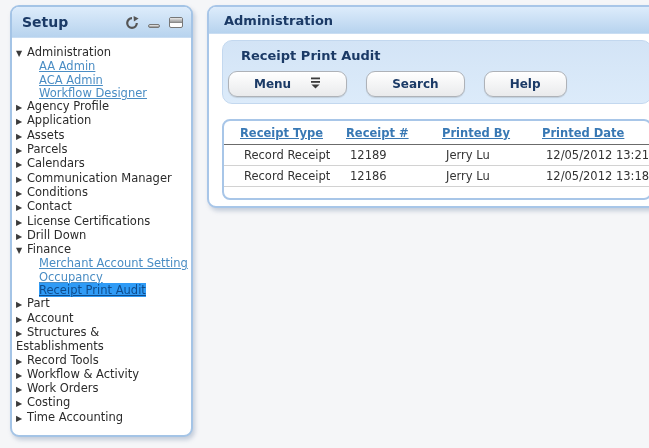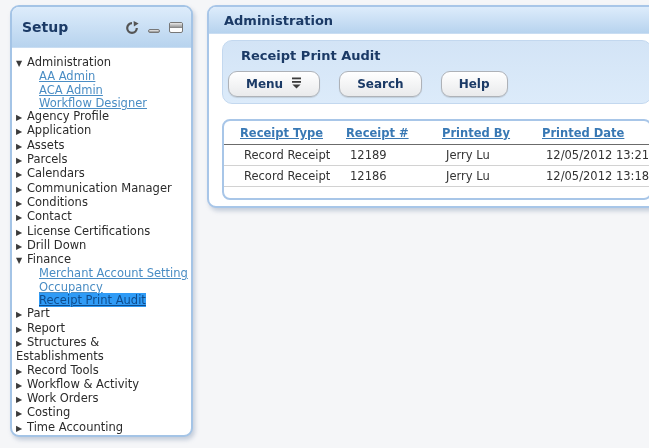--- a/index.html
+++ b/index.html
@@ -13,21 +13,21 @@
 
   
   .sidebar {
     position:absolute; left:10px; top:5px; width:183px; height:432px;
     background:#fff;
     border:2px solid #a4c4e6; border-radius:9px;
     box-shadow:2px 3px 4px rgba(125,145,175,.4), inset 0 0 0 1px #fff;
     overflow:hidden;
   }
   .sidebar-header {
-    height:41px;
+    height:31px;
     background:linear-gradient(#ddecfb,#b7d3ee);
     display:flex; align-items:center;
     padding:0 8px 0 10px;
     border-bottom:1px solid #c9ddf2;
   }
   .sidebar-title { font-weight:bold; font-size:14px; color:#1b3a66; flex:1; }
   .win-icons { display:flex; align-items:center; gap:9px; }
   .icon-refresh { width:14px; height:14px; display:inline-block; cursor:pointer; }
   .icon-min {
     width:12px; height:4px; margin-top:7px; display:inline-block; cursor:pointer;
@@ -68,25 +68,25 @@
   .toolbar-panel {
     height:64px;
     background:linear-gradient(#d3e4f6,#dcebfa);
     border:1px solid #c3d8ef; border-radius:10px;
     padding:7px 0 0 5px;
     margin-bottom:15px;
   }
   .toolbar-title { font-weight:bold; font-size:13px; color:#1b3a66; margin:0 0 8px 13px; }
   .button-row { display:flex; gap:19px; }
   .btn {
-    height:26px; min-width:57px; padding:0 17px;
+    height:26px; min-width:57px; padding:0 25px;
     background:linear-gradient(#ffffff,#e9eaec);
     border:1px solid #aeb2b8; border-radius:9px;
     font-family:inherit; font-weight:bold; font-size:12px; color:#1b3a66;
-    display:inline-flex; align-items:center; justify-content:center; gap:8px;
+    display:inline-flex; align-items:center; justify-content:center; gap:19px;
     cursor:pointer;
     box-shadow:0 1px 1px rgba(0,0,0,.12);
   }
 
   .table-panel {
     height:81px;
     background:#fff;
     border:2px solid #a8c6e8; border-radius:8px;
     overflow:hidden;
   }
@@ -127,21 +127,21 @@
       <div class="tree-node"><span class="arrow">▶</span><span>Communication Manager</span></div>
       <div class="tree-node"><span class="arrow">▶</span><span>Conditions</span></div>
       <div class="tree-node"><span class="arrow">▶</span><span>Contact</span></div>
       <div class="tree-node"><span class="arrow">▶</span><span>License Certifications</span></div>
       <div class="tree-node"><span class="arrow">▶</span><span>Drill Down</span></div>
       <div class="tree-node"><span class="arrow">▼</span><span>Finance</span></div>
       <div class="tree-link"><span class="link-text">Merchant Account Setting</span></div>
       <div class="tree-link"><span class="link-text">Occupancy</span></div>
       <div class="tree-link selected"><span class="link-text">Receipt Print Audit</span></div>
       <div class="tree-node"><span class="arrow">▶</span><span>Part</span></div>
-      <div class="tree-node"><span class="arrow">▶</span><span>Report</span></div>
+      <div class="tree-node"><span class="arrow">▶</span><span>Account</span></div>
       <div class="tree-node"><span class="arrow">▶</span><span>Structures &amp; Establishments</span></div>
       <div class="tree-node"><span class="arrow">▶</span><span>Record Tools</span></div>
       <div class="tree-node"><span class="arrow">▶</span><span>Workflow &amp; Activity</span></div>
       <div class="tree-node"><span class="arrow">▶</span><span>Work Orders</span></div>
       <div class="tree-node"><span class="arrow">▶</span><span>Costing</span></div>
       <div class="tree-node"><span class="arrow">▶</span><span>Time Accounting</span></div>
     </div>
 </div>
 
 <div class="main">

